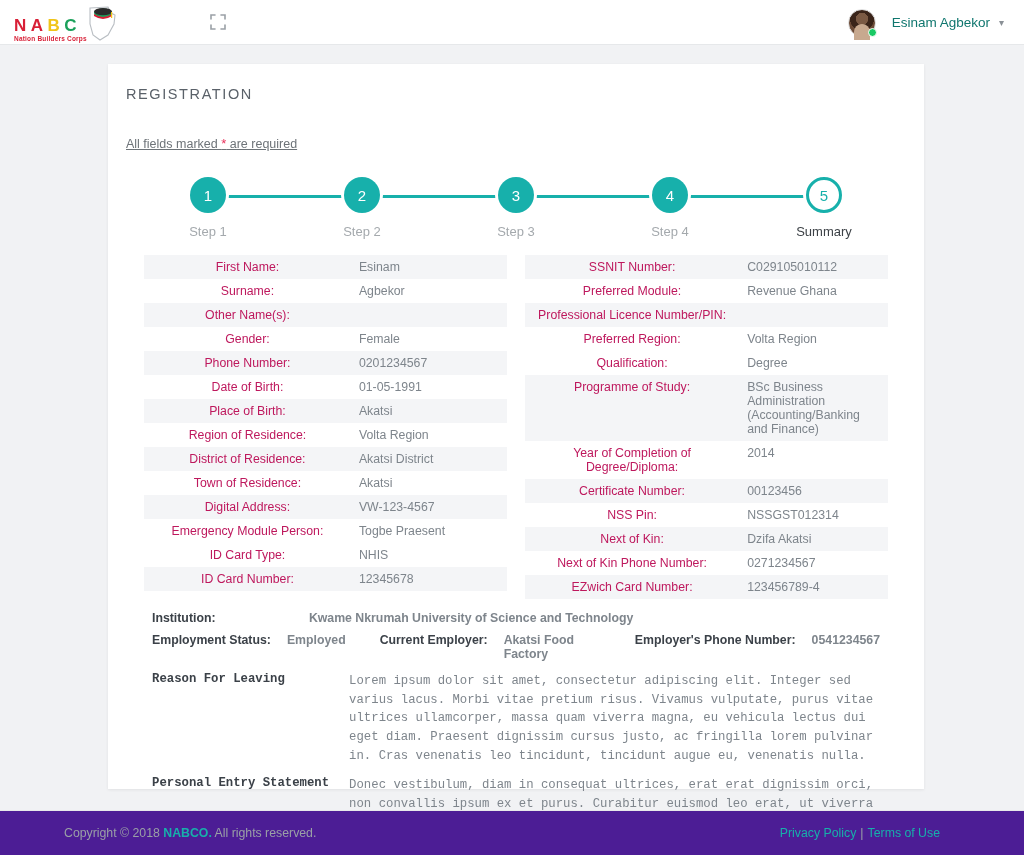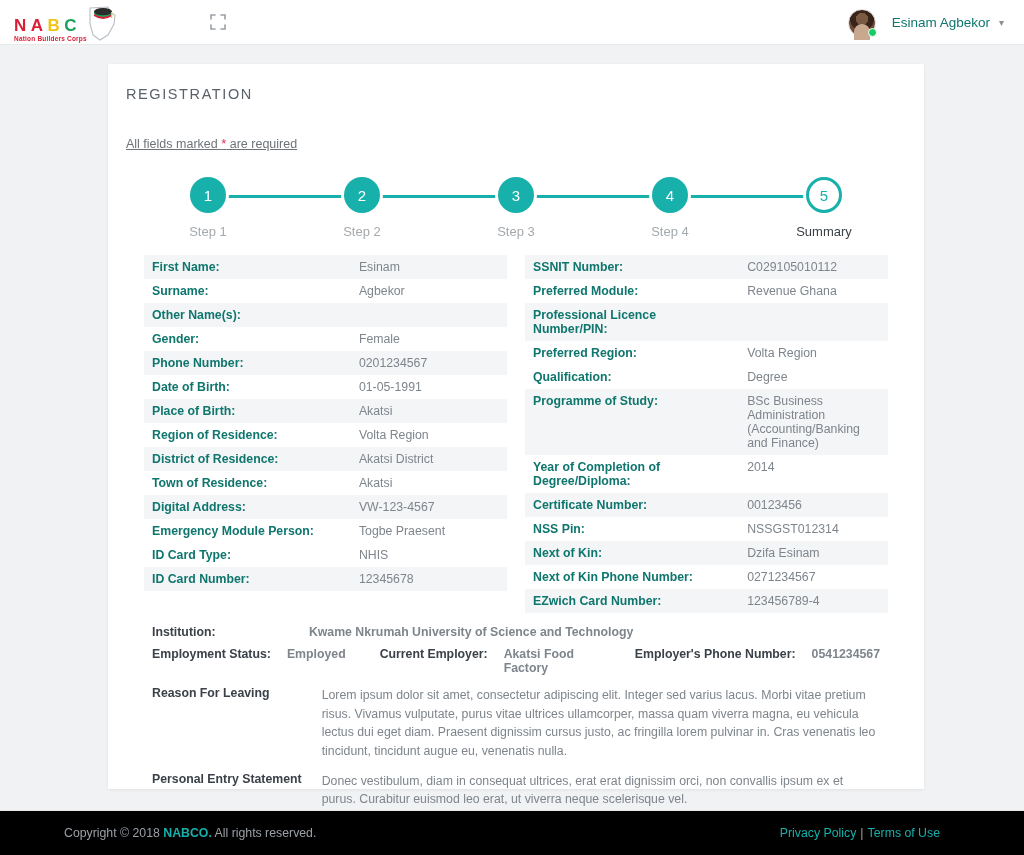--- a/index.html
+++ b/index.html
@@ -98,54 +98,54 @@
     position: absolute; left: 78px; right: 78px; top: 18px;
     height: 3px; background: #17b0ab; z-index: 1;
   }
 
   
   .cols { display: flex; gap: 18px; margin-top: 12px; padding: 0 18px; }
   .col { flex: 1; }
   table.summary { width: 100%; border-collapse: collapse; table-layout: fixed; }
   table.summary td { padding: 5px 8px; vertical-align: top; font-size: 12.3px; }
   table.summary tr.alt { background: #f4f5f7; }
-  td.lbl { font-weight: bold; color: #0f766e; width: 57%; }
+  td.lbl { font-weight: normal; color: #be185d; width: 57%; text-align: center; }
   td.val { color: #7e858c; }
   .col.right td.lbl { width: 59%; }
 
   
   .wide { padding: 0 26px; margin-top: 8px; }
   .wide-table { width: 100%; border-collapse: collapse; }
   .wide-table td { font-size: 12.3px; padding: 4px 0; vertical-align: top; }
   .w-lbl { font-weight: bold; color: #3b4148; white-space: nowrap; padding-right: 16px !important; }
   .w-val { color: #7e858c; font-weight: bold; }
   .inst-val { padding-left: 22px !important; }
   .emp-val { padding-right: 34px !important; }
   .para { color: #7e858c; line-height: 1.52; font-size: 12.3px; }
-  .para-row td { padding-top: 7px !important; }
+  .para-row td { padding-top: 7px !important; font-family: Liberation Mono, monospace; }
   .para-lbl { font-weight: bold; color: #3b4148; white-space: nowrap; padding-right: 20px !important; width: 1%; }
 
   
   .btn-row {
     display: flex; justify-content: flex-end; gap: 9px;
     padding: 0 30px; margin-top: 14px;
   }
   .btn {
     font-size: 12.8px; padding: 9px 17px; border: none; cursor: pointer;
     font-family: "Liberation Sans", sans-serif; border-radius: 2px;
   }
   .btn-prev { background: #ffffff; color: #464c52; border: 1px solid #d6d9dc; }
   .btn-submit { background: #17b0ab; color: #ffffff; }
   .btn-save { background: #d81e3c; color: #ffffff; }
   .btn-saveexit { background: #d81e3c; color: #ffffff; }
 
   
   .footer {
     position: absolute; left: 0; bottom: 0; width: 1024px; height: 45px;
-    background: #000000; border-top: 1px solid #e6e8ea;
+    background: #4c1d95; border-top: 1px solid #e6e8ea;
     display: flex; align-items: center;
   }
   .footer-left { margin-left: 64px; font-size: 12.3px; color: #9aa0a6; }
   .footer-right { margin-left: auto; margin-right: 84px; font-size: 12.3px; color: #17b0ab; }
   .brand-link { color: #17b0ab; font-weight: bold; text-decoration: none; }
   .footer-right a { color: #17b0ab; text-decoration: none; text-align: center; }
   .sep { color: #9aa0a6; margin: 0 4px; }
 </style>
 </head>
 <body>
@@ -334,21 +334,21 @@
             <tr class="alt">
                 <td class="lbl">Certificate Number:</td>
                 <td class="val">00123456</td>
               </tr>
             <tr>
                 <td class="lbl">NSS Pin:</td>
                 <td class="val">NSSGST012314</td>
               </tr>
             <tr class="alt">
                 <td class="lbl">Next of Kin:</td>
-                <td class="val">Dzifa Esinam</td>
+                <td class="val">Dzifa Akatsi</td>
               </tr>
             <tr>
                 <td class="lbl">Next of Kin Phone Number:</td>
                 <td class="val">0271234567</td>
               </tr>
             <tr class="alt">
                 <td class="lbl">EZwich Card Number:</td>
                 <td class="val">123456789-4</td>
               </tr>
           </tbody>

